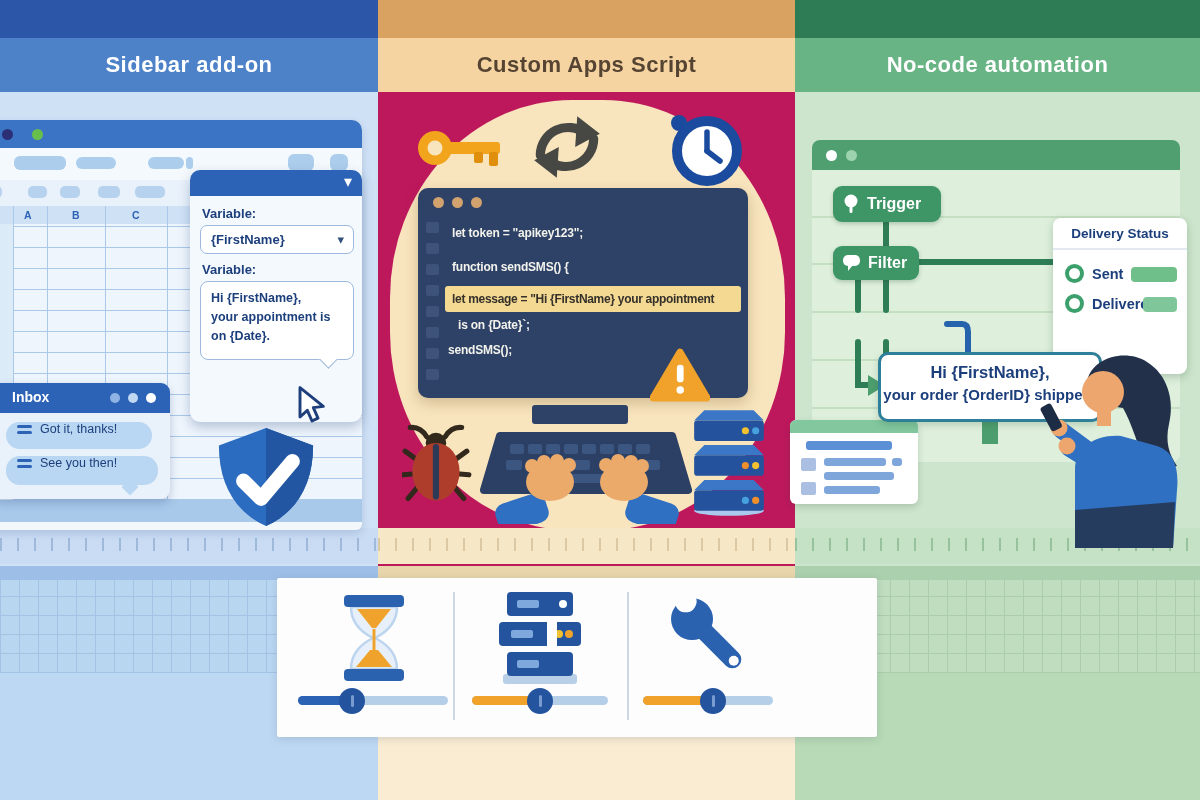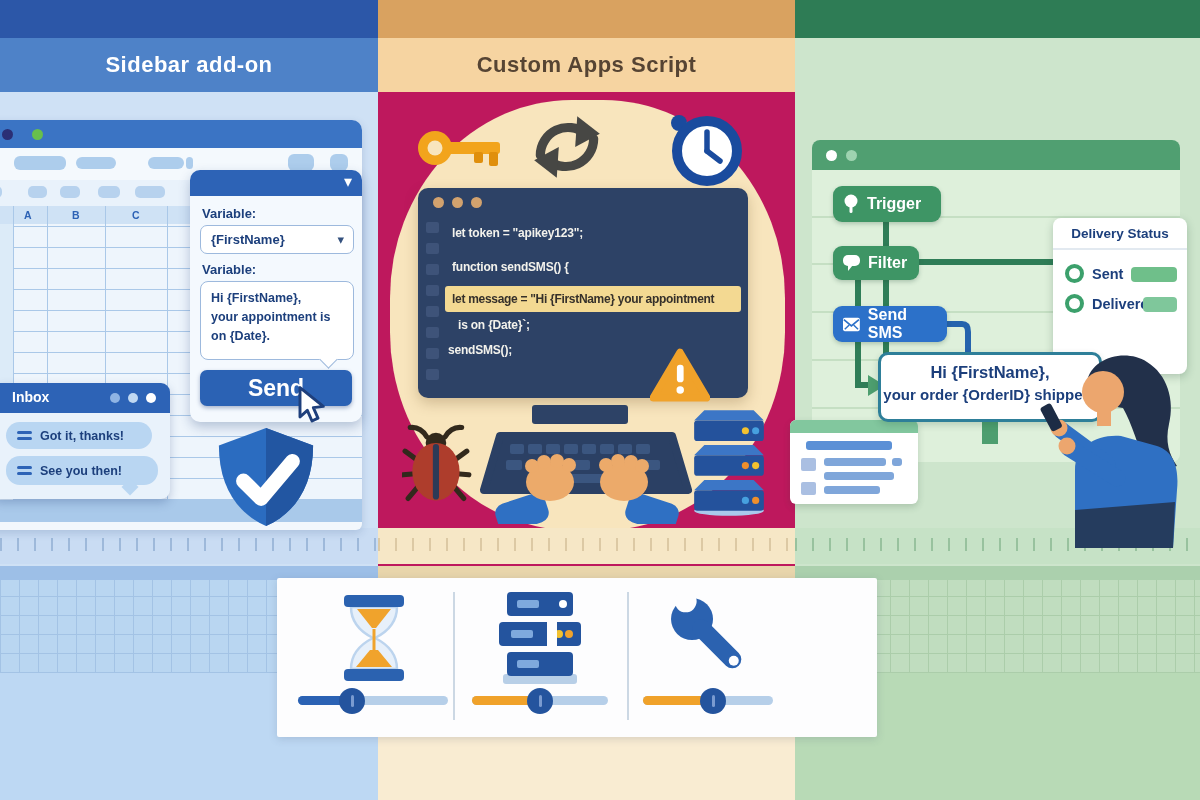--- a/index.html
+++ b/index.html
@@ -8,22 +8,22 @@
   .abs{position:absolute;}
   .panel-title{font-weight:bold;font-size:22px;letter-spacing:.5px;
                display:flex;align-items:center;justify-content:center;height:100%;}
   
   .sheet-grid-lines{background-image:repeating-linear-gradient(0deg,#aac8e8 0 1px,transparent 1px 21px);}
   .col-sep{width:1px;background:#aac8e8;}
   .pill{background:#adcdec;border-radius:6px;}
   .pill2{background:#b7d2ee;border-radius:5px;}
   .lbl{color:#1c3f7c;font-weight:bold;font-size:13px;}
   .navy-text{color:#1c3f7c;font-weight:bold;}
-  .bubble{background:#b9d6f2;border-radius:14px;display:flex;align-items:center;
-          color:#1c3f7c;font-weight:bold;font-size:12.5px;}
+  .bubble{background:#b9d6f2;border-radius:14px;display:flex;align-items:flex-start;
+          color:#1c3f7c;font-weight:normal;font-size:12.5px;}
   .hamb{display:inline-block;width:15px;margin:0 8px 0 11px;}
   .hamb i{display:block;height:3px;background:#2d63b6;border-radius:2px;margin:3px 0;}
   
   .code-line{position:absolute;color:#f3f2ec;font-weight:bold;font-size:12px;
              letter-spacing:-0.2px;white-space:nowrap;}
   .gutter-sq{position:absolute;left:8px;width:13px;height:11px;border-radius:2px;background:#3e5379;}
   
   .flow-node{position:absolute;border-radius:9px;display:flex;align-items:center;gap:8px;
              color:#fff;font-weight:bold;font-size:16px;padding:0 10px;
              box-shadow:0 2px 4px rgba(30,70,50,.25);}
@@ -102,23 +102,20 @@
       <div class="abs" style="left:10px;top:55px;width:152px;height:27px;background:#fff;border:1.5px solid #9db9dd;border-radius:7px;display:flex;align-items:center;">
         <span class="navy-text" style="font-size:13px;margin-left:10px;">{FirstName}</span>
         <span style="margin-left:auto;margin-right:9px;color:#34517e;font-size:13px;">▾</span>
       </div>
       <div class="abs lbl" style="left:12px;top:92px;">Variable:</div>
       <div class="abs" style="left:10px;top:111px;width:152px;height:77px;background:#fff;border:1.5px solid #9db9dd;border-radius:8px;">
         <div style="white-space:pre-line;color:#1c3f7c;font-weight:bold;font-size:12.5px;line-height:1.5;padding:7px 10px;">Hi {FirstName},
 your appointment is on {Date}.</div>
         <span style="position:absolute;right:18px;bottom:-7px;width:12px;height:12px;background:#fff;border-right:1.5px solid #9db9dd;border-bottom:1.5px solid #9db9dd;transform:rotate(45deg);"></span>
       </div>
-      <div class="abs" style="left:10px;top:200px;width:152px;height:36px;background:#2b62b4;border-radius:7px;display:flex;align-items:center;justify-content:center;color:#fff;font-weight:bold;font-size:23px;box-shadow:0 2px 4px rgba(20,50,110,.35);">
-        <span>Send</span>
-      </div>
       <svg class="abs" style="left:104px;top:215px;width:36px;height:40px;" viewBox="0 0 24 30">
         <path d="M3 2 L3 24 L8.5 19 L12 27 L16.5 24.8 L13 17 L20.5 16 Z" fill="#fff" stroke="#1e3f7c" stroke-width="2.2" stroke-linejoin="round"></path>
       </svg>
     </div>
 
     <div class="abs" style="left:-8px;top:383px;width:178px;height:116px;background:#e9f2fb;border-radius:9px;box-shadow:0 4px 10px rgba(30,60,120,.25);">
       <div class="abs" style="left:0;top:0;width:178px;height:30px;background:#2d63b6;border-radius:9px 9px 0 0;">
         <span class="abs" style="left:20px;top:6px;color:#fff;font-weight:bold;font-size:14px;">Inbox</span>
         <span class="abs" style="left:118px;top:10px;width:10px;height:10px;border-radius:50%;background:#8fb4e4;"></span>
         <span class="abs" style="left:136px;top:10px;width:10px;height:10px;border-radius:50%;background:#c0d8f2;"></span>
@@ -275,20 +272,23 @@
       </g>
     </svg>
   </div>
 
   <div class="abs" style="left:795px;top:0;width:405px;height:800px;background:#cde5cc;">
     <div class="abs ruler" style="--tick:#98c29e;left:0;top:528px;width:405px;height:36px;background-color:#c6e2c6;"></div>
     <div class="abs" style="left:0;top:566px;width:405px;height:14px;background:#abd0ad;"></div>
     <div class="abs grid" style="--gl:#abcdaa;left:0;top:580px;width:405px;height:93px;background-color:#c0ddbf;"></div>
     <div class="abs" style="left:0;top:673px;width:405px;height:127px;background:#b8dab6;"></div>
     <div class="abs" style="left:0;top:0;width:405px;height:38px;background:#2e7c55;"></div>
+    <div class="abs" style="left:0;top:38px;width:405px;height:54px;background:#69b484;">
+      <div class="panel-title" style="color:#fff;">No-code automation</div>
+    </div>
 
     <div class="abs" style="left:17px;top:140px;width:368px;height:322px;background:#def0db;border-radius:8px;">
       <div class="abs" style="left:0;top:0;width:368px;height:30px;background:#509f71;border-radius:8px 8px 0 0;">
         <span class="abs" style="left:14px;top:10px;width:11px;height:11px;border-radius:50%;background:#fff;"></span>
         <span class="abs" style="left:34px;top:10px;width:11px;height:11px;border-radius:50%;background:#9ed3b0;"></span>
       </div>
       <div class="hline" style="top:76px;"></div>
       <div class="hline" style="top:123px;"></div>
       <div class="hline" style="top:171px;"></div>
       <div class="hline" style="top:219px;"></div>
@@ -314,28 +314,20 @@
           <rect x="6.5" y="12" width="3" height="7" rx="1.5" fill="#fff"></rect>
         </svg>
       <span>Trigger</span>
     </div>
     <div class="flow-node node-green" style="left:38px;top:246px;width:66px;height:34px;">
       <svg width="17" height="17" viewBox="0 0 17 17">
           <rect x="0" y="0" width="17" height="11" rx="5" fill="#fff"></rect>
           <polygon points="5,10 5,16 10,10" fill="#fff"></polygon>
         </svg>
       <span>Filter</span>
-    </div>
-    <div class="flow-node node-blue" style="left:38px;top:306px;width:94px;height:36px;">
-      <svg width="19" height="15" viewBox="0 0 19 15">
-          <rect x="0" y="0" width="19" height="15" rx="2" fill="#fff"></rect>
-          <path d="M1 2 L9.5 9 L18 2" stroke="#2c71c9" stroke-width="2" fill="none"></path>
-          <path d="M2 13 L7 8 M17 13 L12 8" stroke="#2c71c9" stroke-width="1.6"></path>
-        </svg>
-      <span>Send SMS</span>
     </div>
 
     <div class="abs" style="left:263px;top:330px;width:122px;height:14px;background:#b4d6b6;border-radius:3px;"></div>
     <div class="abs" style="left:258px;top:218px;width:134px;height:156px;background:#fff;border-radius:8px;box-shadow:0 3px 8px rgba(30,70,50,.25);">
       <div style="text-align:center;color:#1c3f7c;font-weight:bold;font-size:13.5px;padding-top:8px;">Delivery Status</div>
       <div style="height:2px;background:#e2e9f0;margin:7px 0 0;"></div>
       <div class="abs" style="left:12px;top:46px;display:flex;align-items:center;gap:8px;">
         <span class="ring"></span>
         <span class="navy-text" style="font-size:14.5px;">Sent</span>
       </div>

